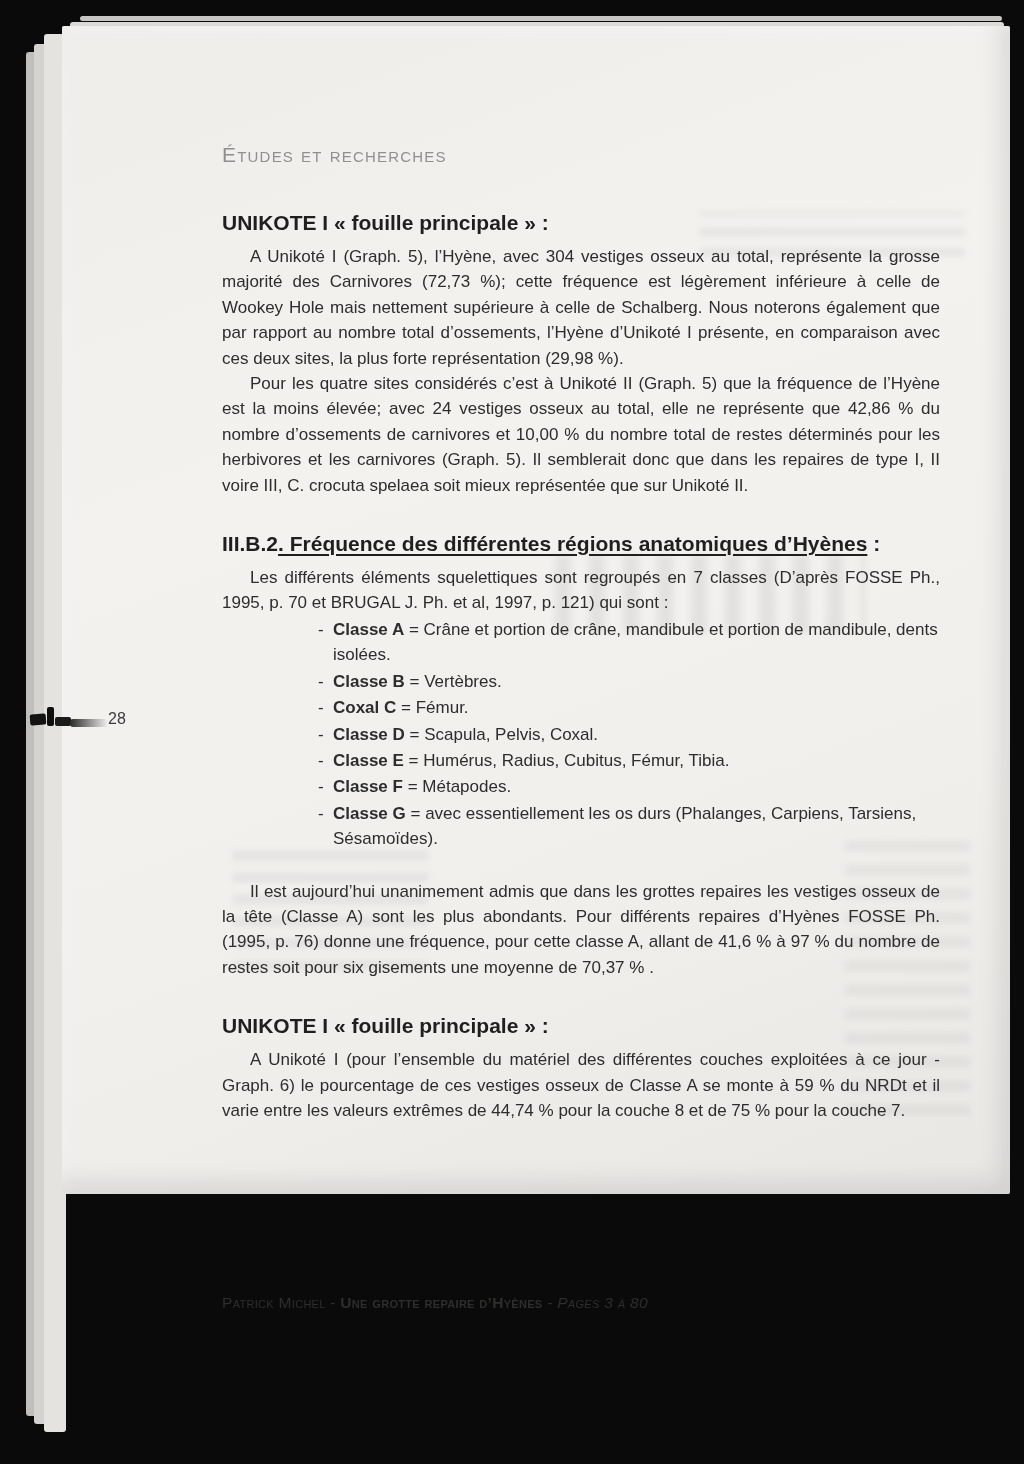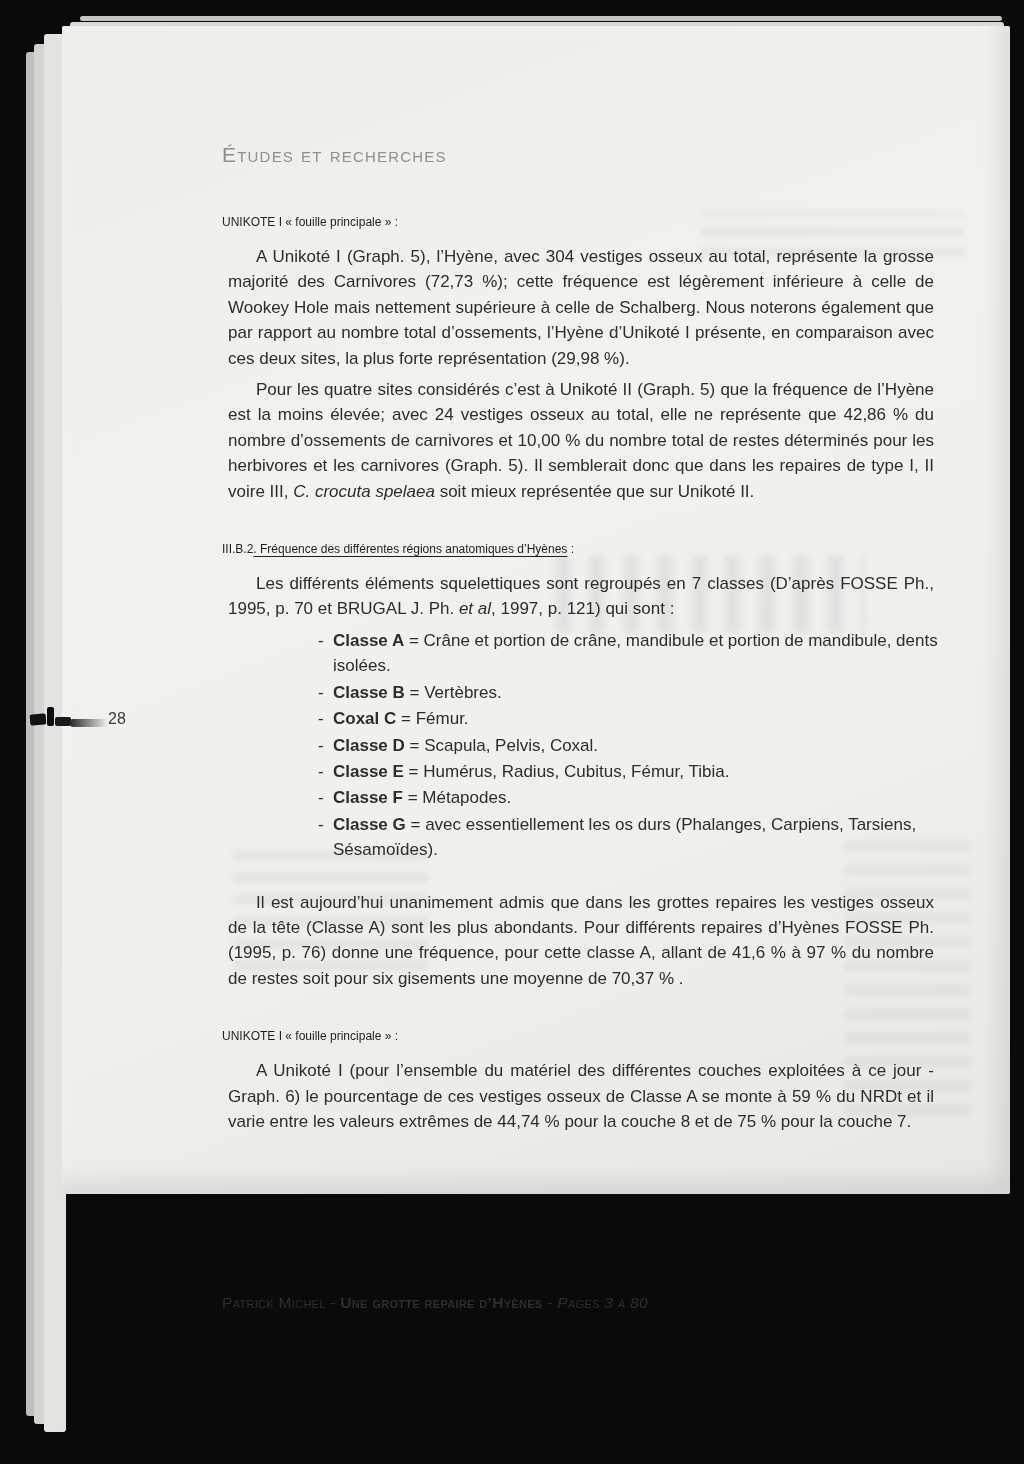--- a/index.html
+++ b/index.html
@@ -38,25 +38,25 @@
   #ink-2{left:47px;top:707px;width:7px;height:19px;background:#0e0e0e;border-radius:2px;}
   #ink-3{left:55px;top:717px;width:16px;height:9px;background:#1a1a1a;border-radius:2px;}
   #ink-4{left:70px;top:719px;width:38px;height:8px;border-radius:3px;
          background:linear-gradient(to right,#2a2a2a,rgba(40,40,40,0));}
   .page-number{position:absolute;left:108px;top:710px;z-index:3;font-size:16px;color:#3c3c3a;}
 
   
   .text-col{position:absolute;left:160px;top:0;width:718px;color:#2d2d2b;z-index:1;}
   .running-header{margin:0;padding-top:116px;font-size:21px;line-height:26px;color:#908f8d;
                   font-variant:small-caps;letter-spacing:1.2px;font-weight:400;}
-  .sec-heading{font-size:12px;line-height:25px;font-weight:400;color:#1f1f1e;margin:33px 0 9px 0;}
+  .sec-heading{font-size:21px;line-height:25px;font-weight:700;color:#1f1f1e;margin:33px 0 9px 0;}
   .sec-heading.first{margin-top:42px;}
   .u{text-decoration:underline;text-underline-offset:3px;}
-  .it{font-style:italic;}
-  p.body{margin:6px;font-size:17px;line-height:25.4px;text-align:justify;text-indent:28px;}
+  .it{}
+  p.body{margin:0;font-size:17px;line-height:25.4px;text-align:justify;text-indent:28px;}
   .class-list{margin-top:1px;}
   .class-item{position:relative;font-size:17px;line-height:25.4px;padding-left:111px;margin:1px 0;}
   .class-item .dash{position:absolute;left:96px;}
   .class-label{font-weight:700;}
   .spacer-para{margin-top:27px !important;}
 
   .footer{position:absolute;left:160px;top:1267px;width:718px;z-index:1;
           font-size:15.5px;line-height:20px;color:#2e2e2c;font-variant:small-caps;letter-spacing:.3px;}
   .footer .title{font-weight:700;}
   .footer .pages{font-style:italic;}

